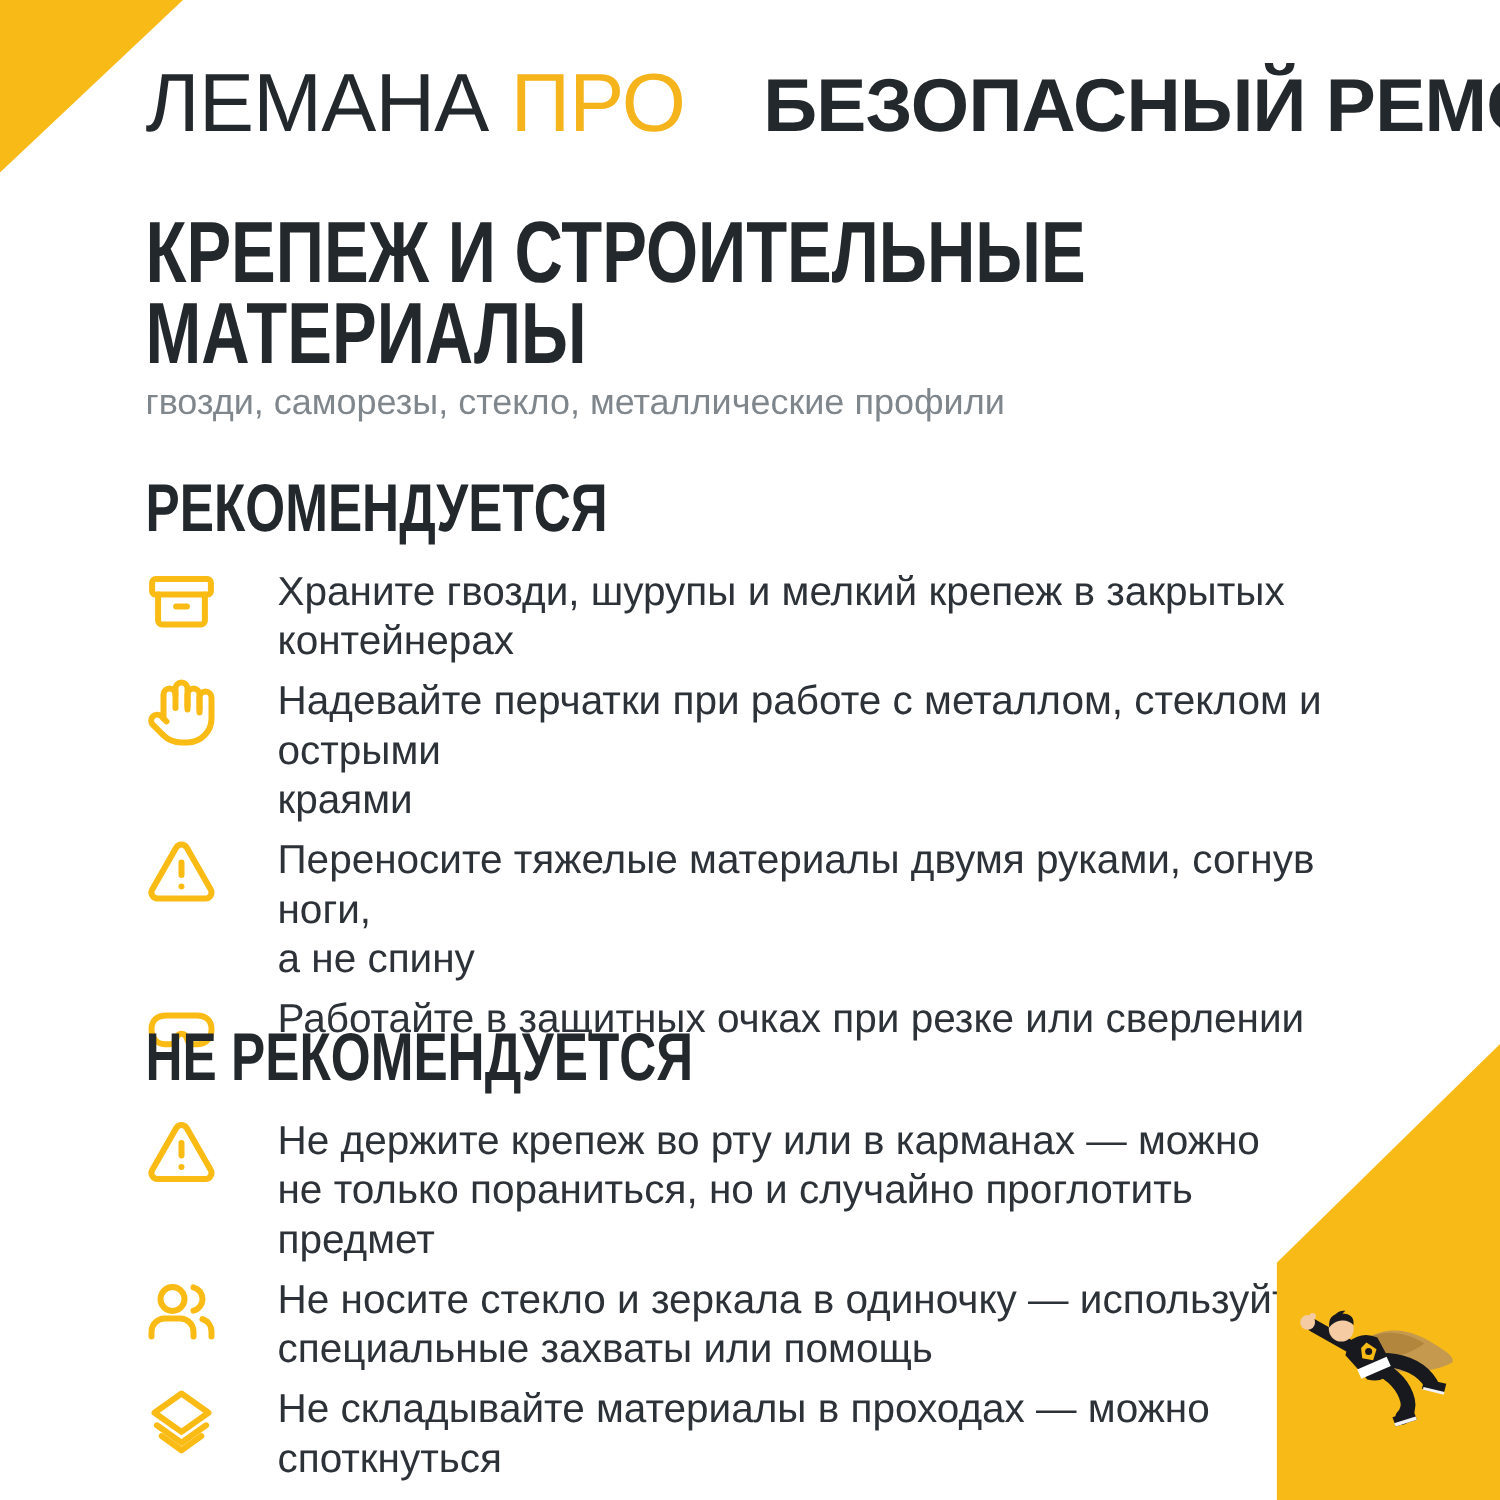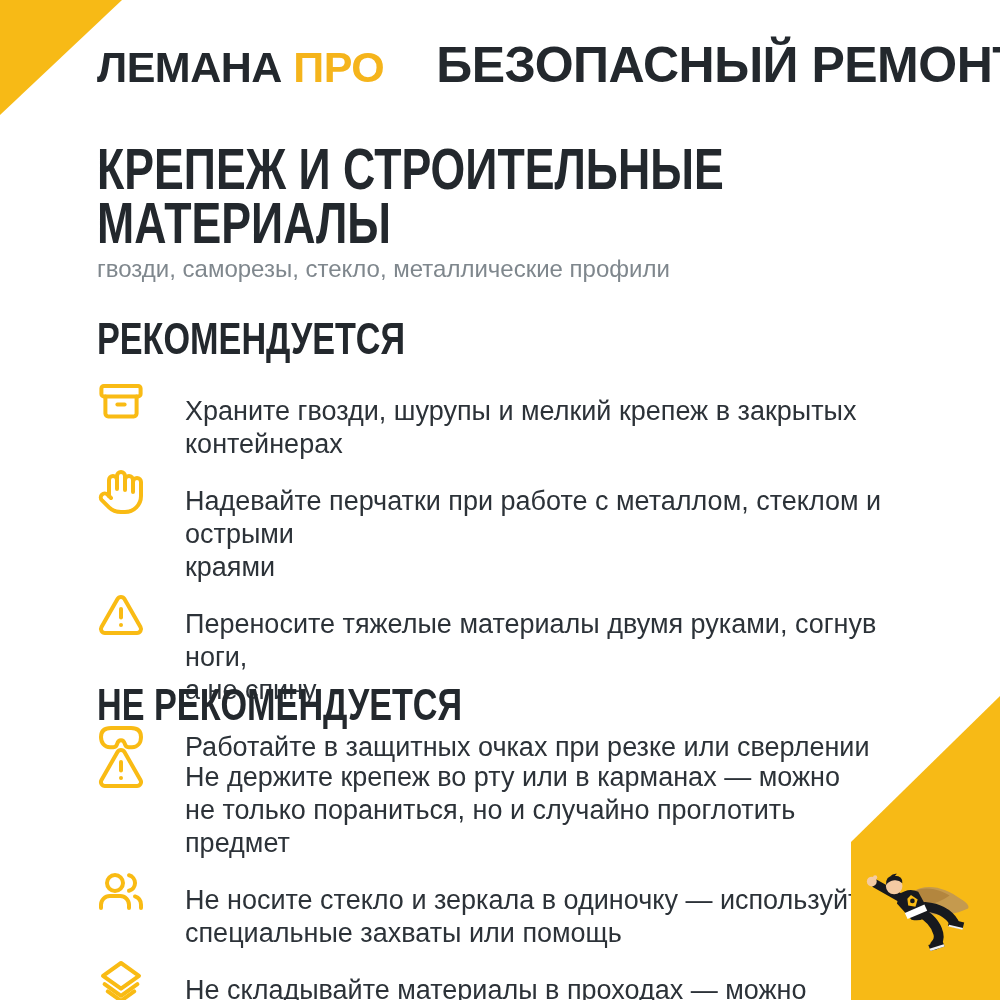--- a/index.html
+++ b/index.html
@@ -29,21 +29,21 @@
   }
   .hero-svg { position: absolute; left: 860px; top: 862px; width: 112px; height: 112px; }
 
   
   .header {
     position: absolute; left: 97px; top: 36px; right: 40px;
     display: flex; align-items: baseline; gap: 52px;
     white-space: nowrap;
   }
   .logo {
-    font-size: 43px; font-weight: 700; letter-spacing: -0.5px;
+    font-size: 55px; font-weight: 400; letter-spacing: -0.5px;
     color: #23282d;
   }
   .logo .logo-pro { color: #f5b41b; }
   .program-title {
     font-size: 50px; font-weight: 700; letter-spacing: -0.5px;
     color: #23282d;
   }
 
   
   .h1-line {
@@ -79,21 +79,20 @@
   .item .icon {
     flex: 0 0 52px; width: 52px; height: 52px;
     margin-right: 36px; margin-top: 1px;
     display: flex; align-items: flex-start; justify-content: flex-start;
   }
   .item .icon svg { width: 48px; height: 48px; display: block; }
   .item .text {
     font-size: 27px; line-height: 33px; color: #2c3238;
     white-space: pre-line;
     padding-top: 1px;
-    margin-top: 17px;
   }
   .icon-stroke {
     fill: none; stroke: #f9bb14; stroke-width: 2;
     stroke-linecap: round; stroke-linejoin: round;
   }
 </style>
 </head>
 <body>
 
 <div class="poster">

